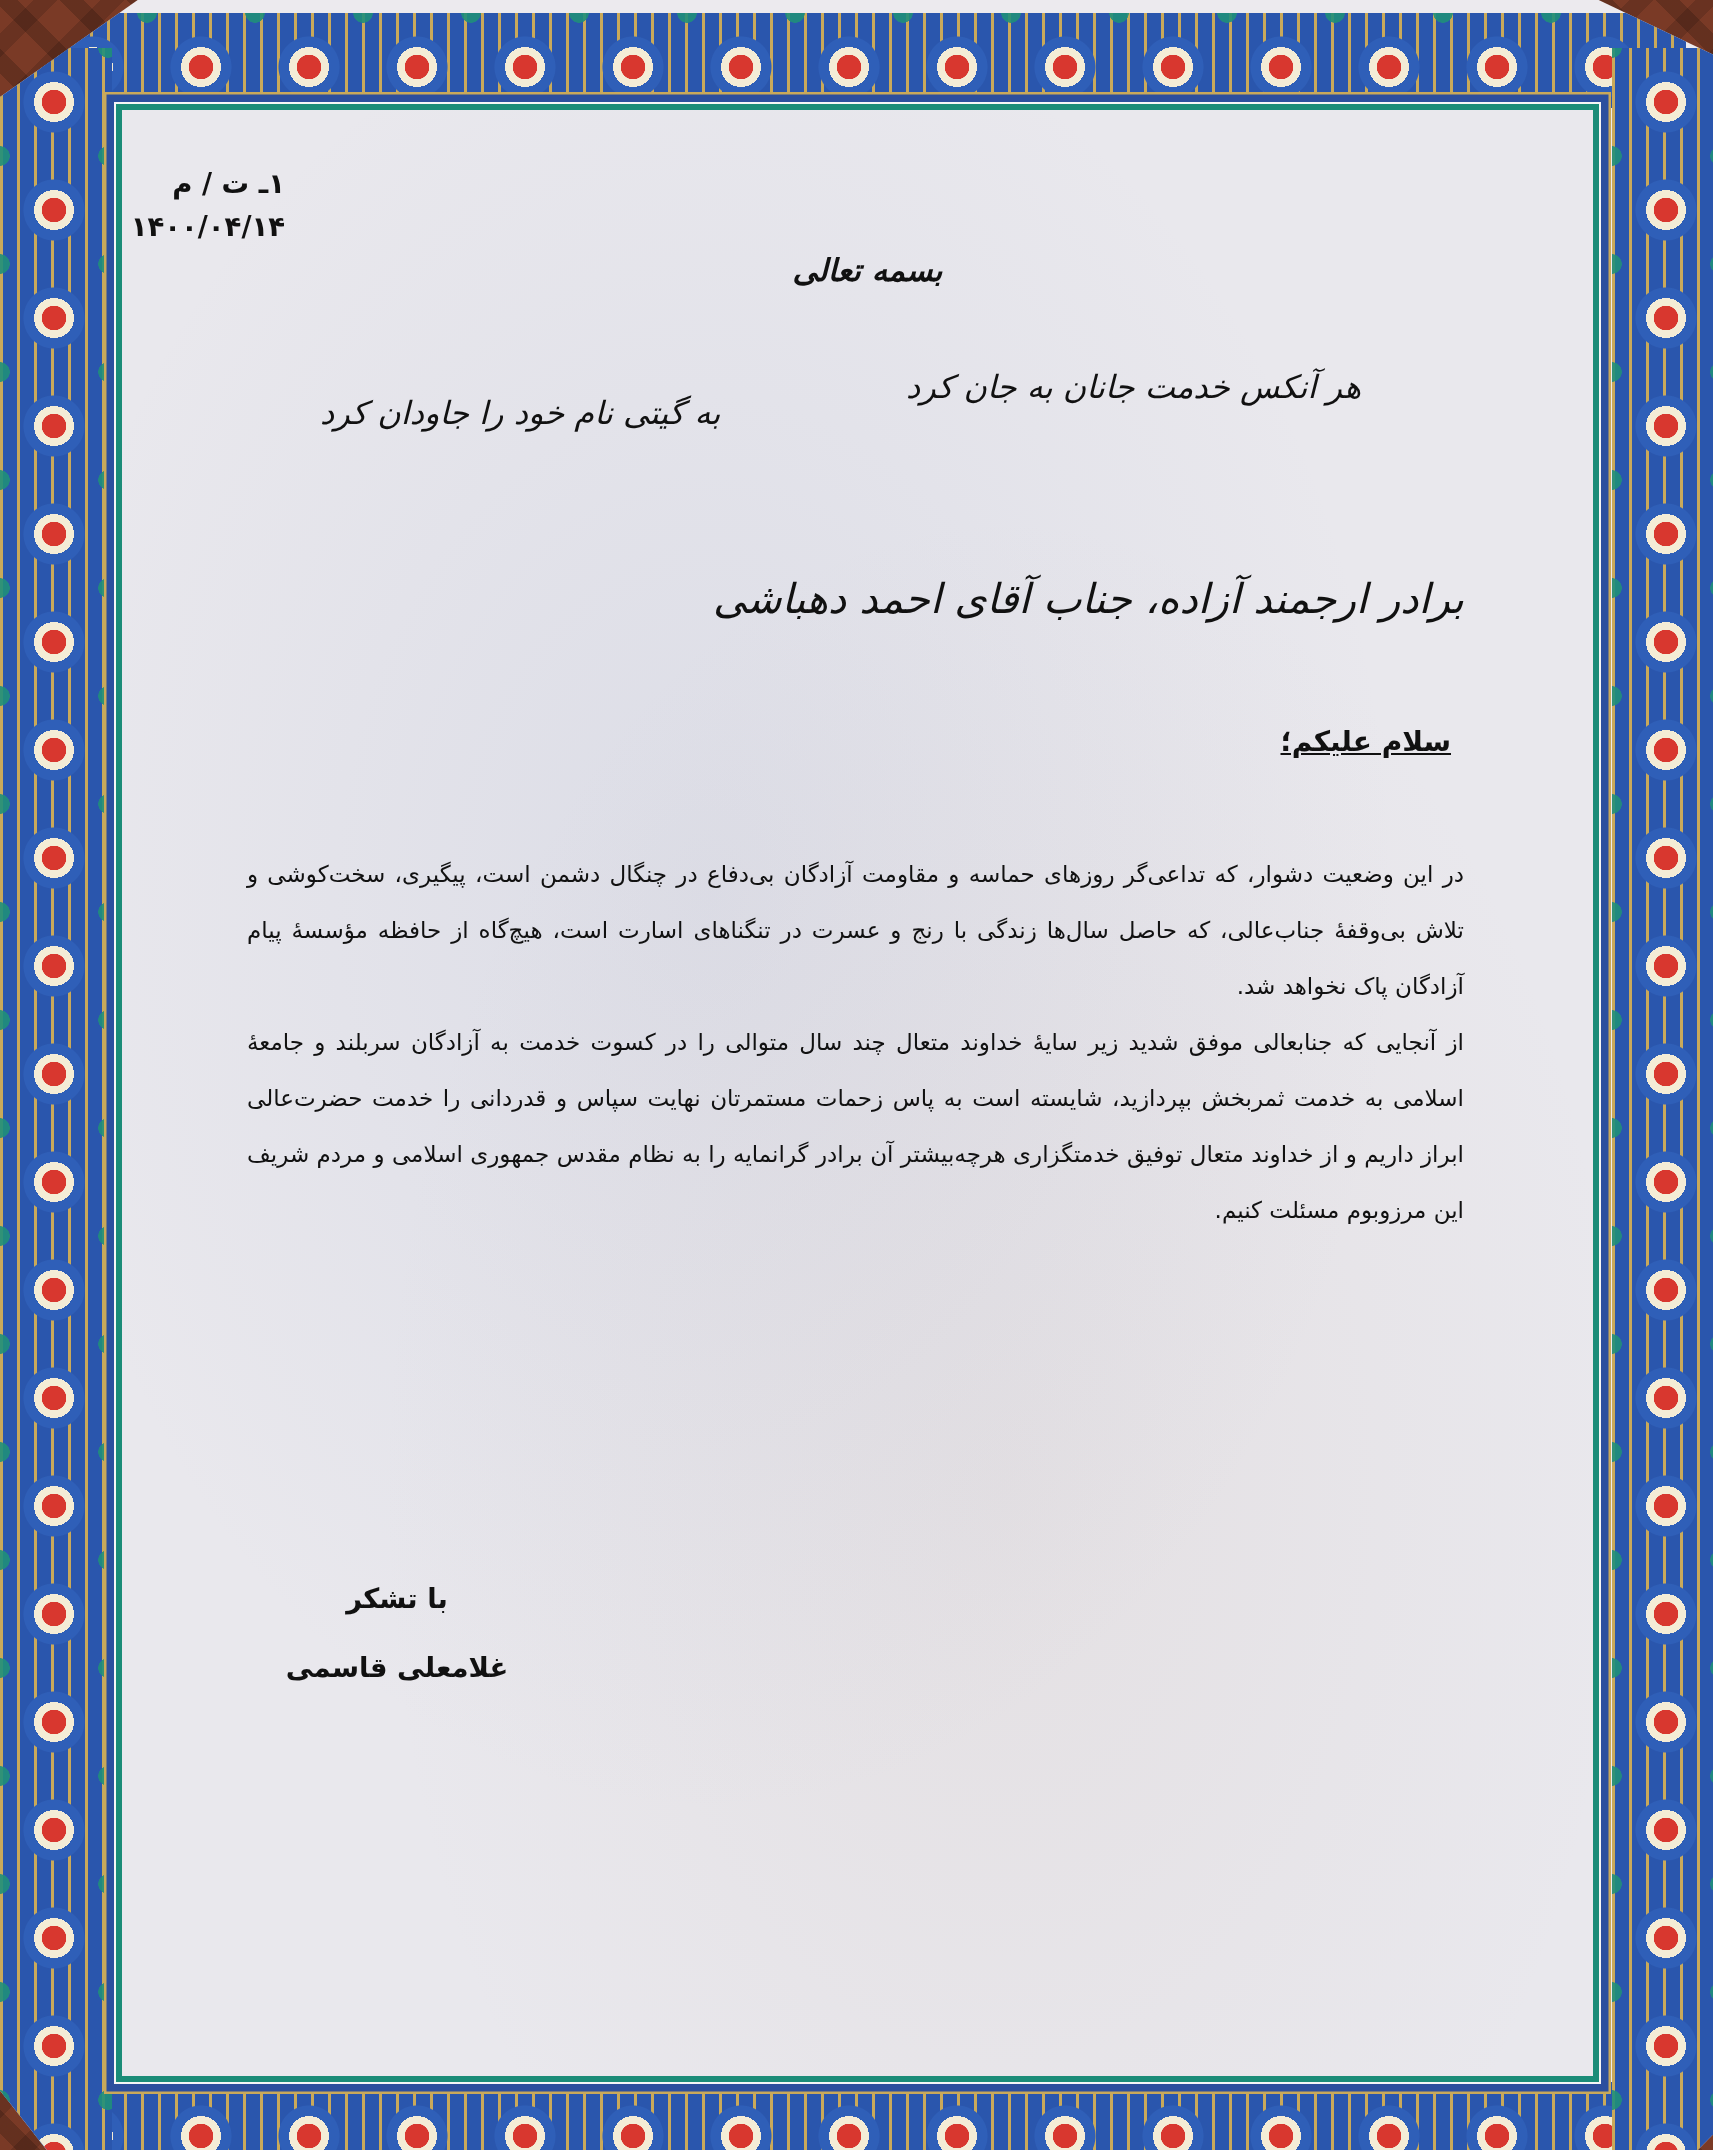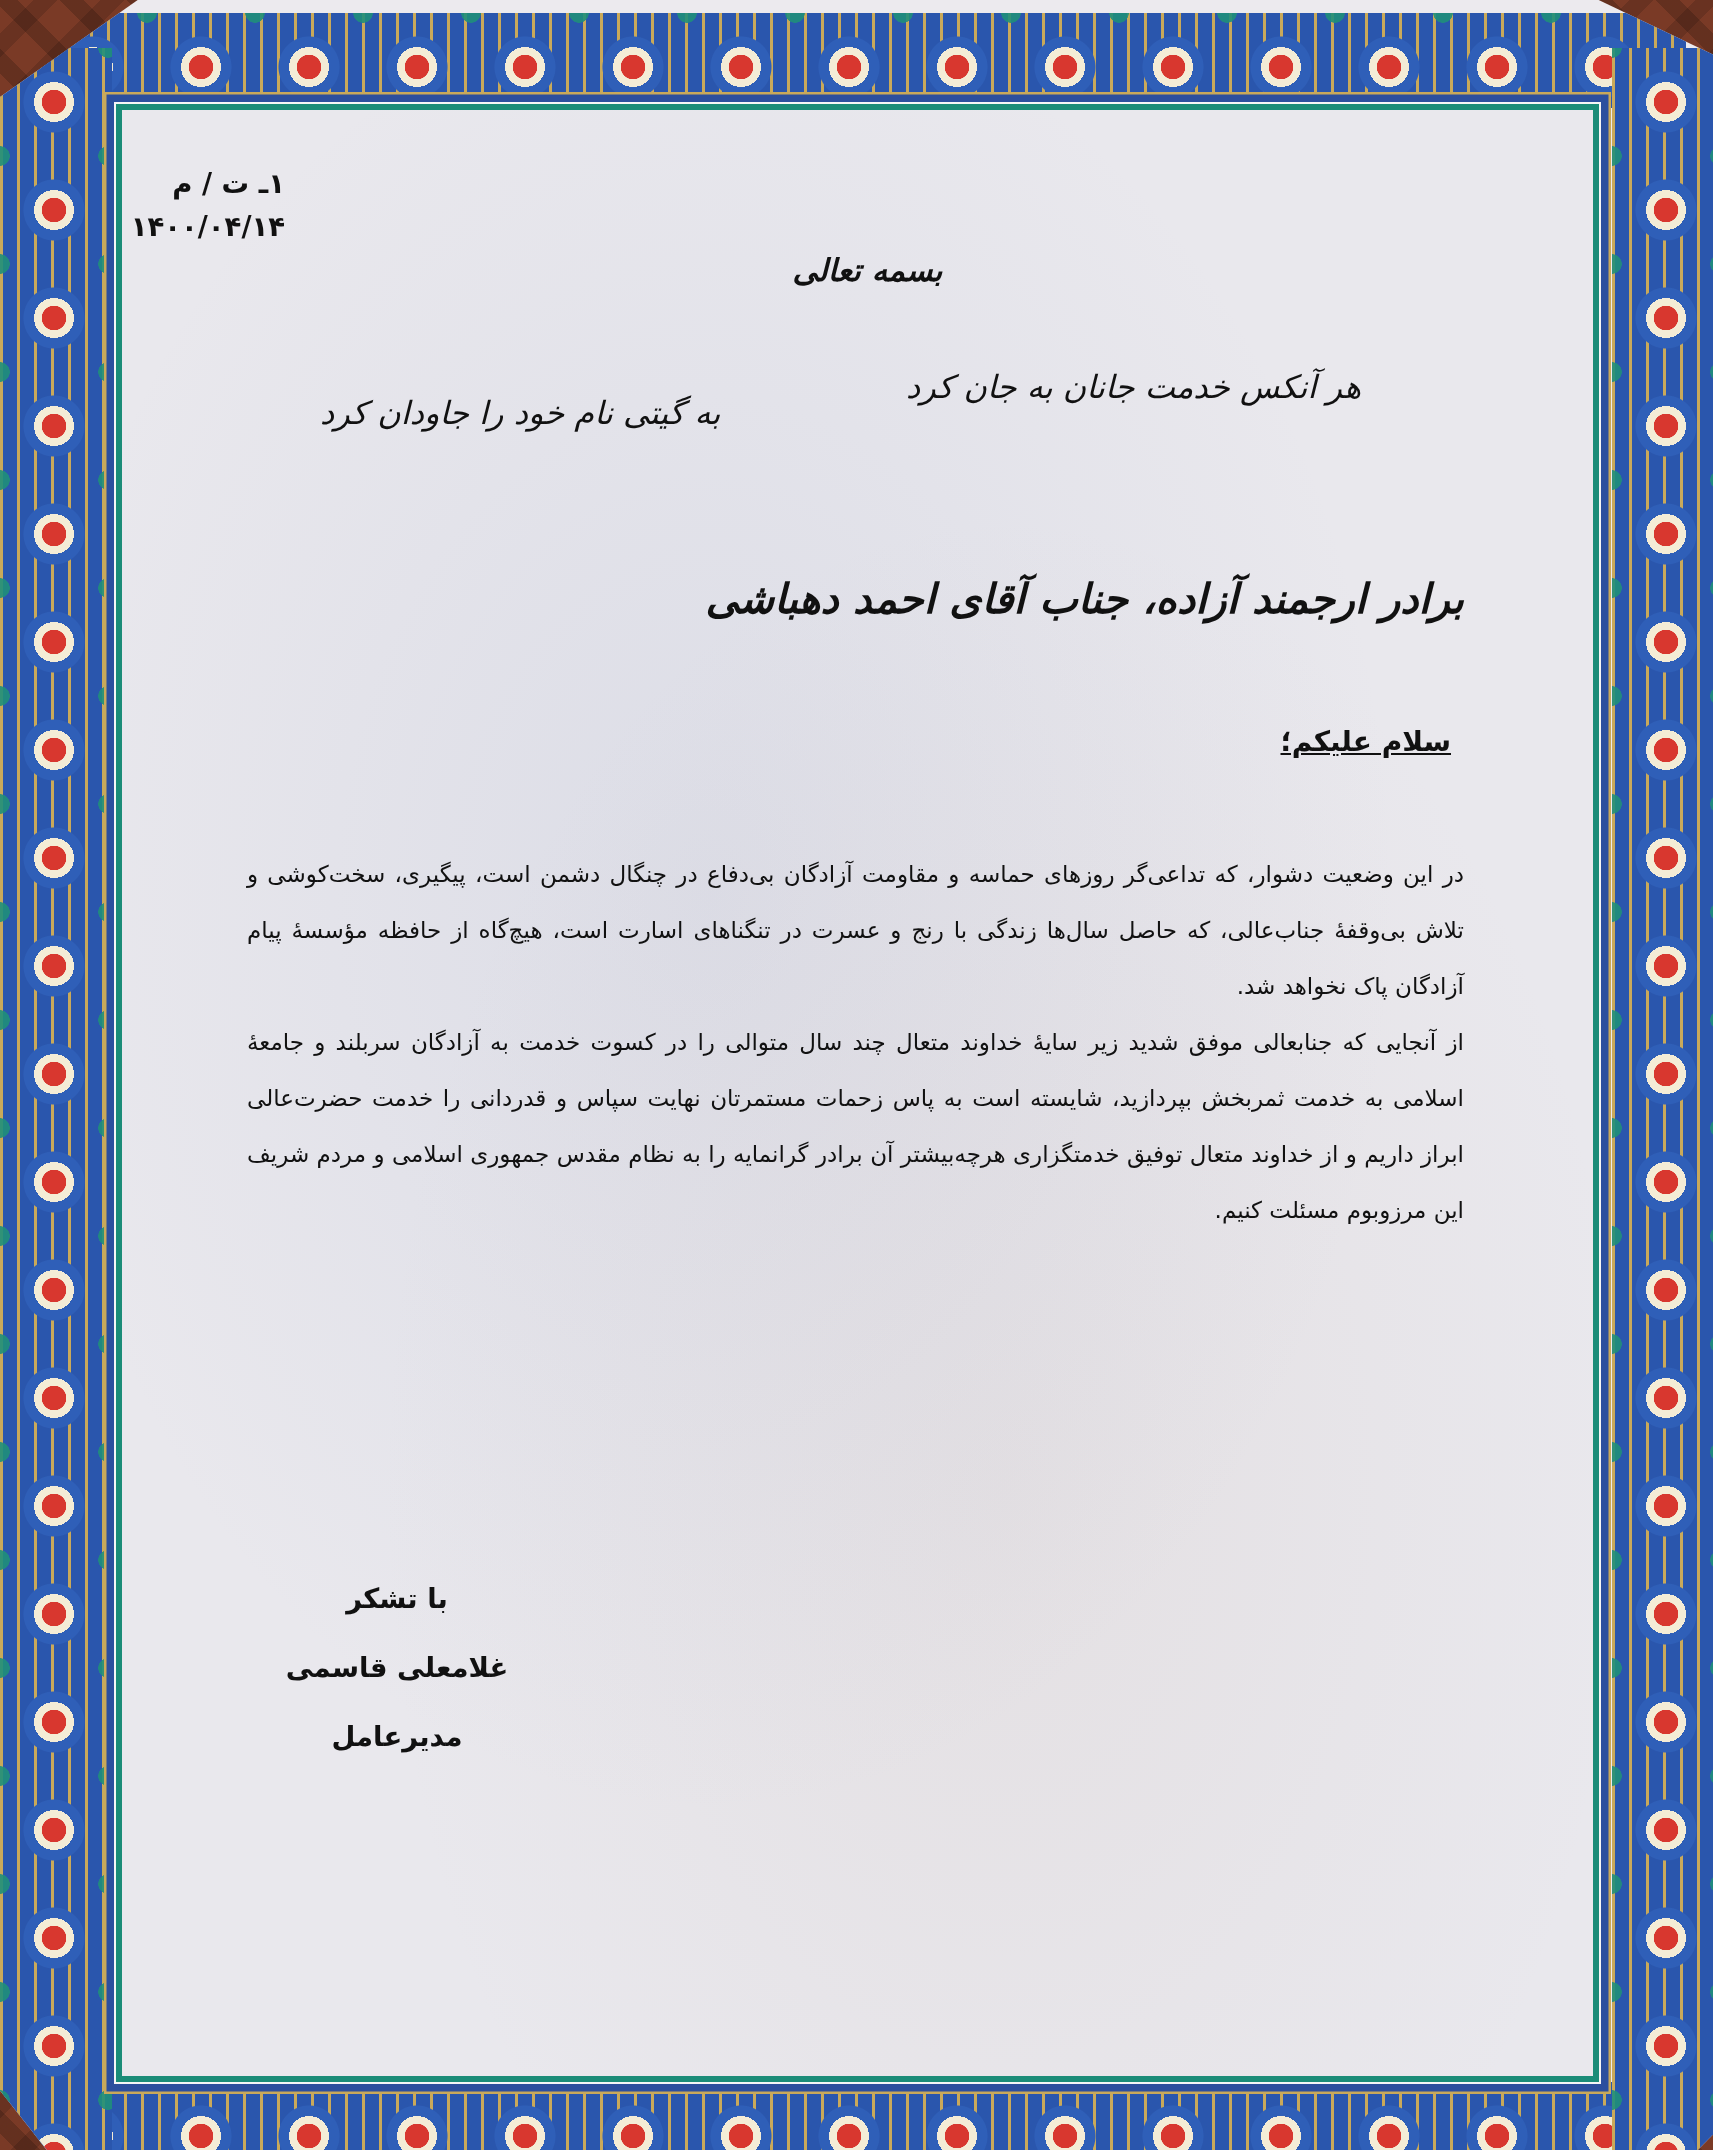--- a/index.html
+++ b/index.html
@@ -98,21 +98,21 @@
     font-style: italic;
     font-size: 32px;
   }
   .poem span:first-child { margin-top: 0; text-align: right; }
   .poem span:last-child { margin-top: 26px; }
   .recipient {
     position: absolute;
     right: 129px; top: 465px;
     font-family: "DejaVu Serif", serif;
     font-style: italic;
-    font-weight: bold;
+    font-weight: normal;
     font-size: 41px;
   }
   .greeting {
     position: absolute;
     right: 142px; top: 615px;
     font-weight: bold;
     font-size: 28px;
     text-decoration: underline;
   }
   .body-text {
@@ -165,19 +165,18 @@
       <div class="greeting">سلام علیکم؛</div>
 
       <div class="body-text">
         <p style="margin-top:56px">در این وضعیت دشوار، که تداعی‌گر روزهای حماسه و مقاومت آزادگان بی‌دفاع در چنگال دشمن است، پیگیری، سخت‌کوشی و تلاش بی‌وقفهٔ جناب‌عالی، که حاصل سال‌ها زندگی با رنج و عسرت در تنگناهای اسارت است، هیچ‌گاه از حافظه مؤسسهٔ پیام آزادگان پاک نخواهد شد.</p>
         <p>از آنجایی که جنابعالی موفق شدید زیر سایهٔ خداوند متعال چند سال متوالی را در کسوت خدمت به آزادگان سربلند و جامعهٔ اسلامی به خدمت ثمربخش بپردازید، شایسته است به پاس زحمات مستمرتان نهایت سپاس و قدردانی را خدمت حضرت‌عالی ابراز داریم و از خداوند متعال توفیق خدمتگزاری هرچه‌بیشتر آن برادر گرانمایه را به نظام مقدس جمهوری اسلامی و مردم شریف این مرزوبوم مسئلت کنیم.</p>
       </div>
 
       <div class="signature">
         <div>با تشکر</div>
         <div>غلامعلی قاسمی</div>
-        <div>مدیرعامل</div>
       </div>
 
     </div>
   </div>
 </div>
 
 
 </body></html>

